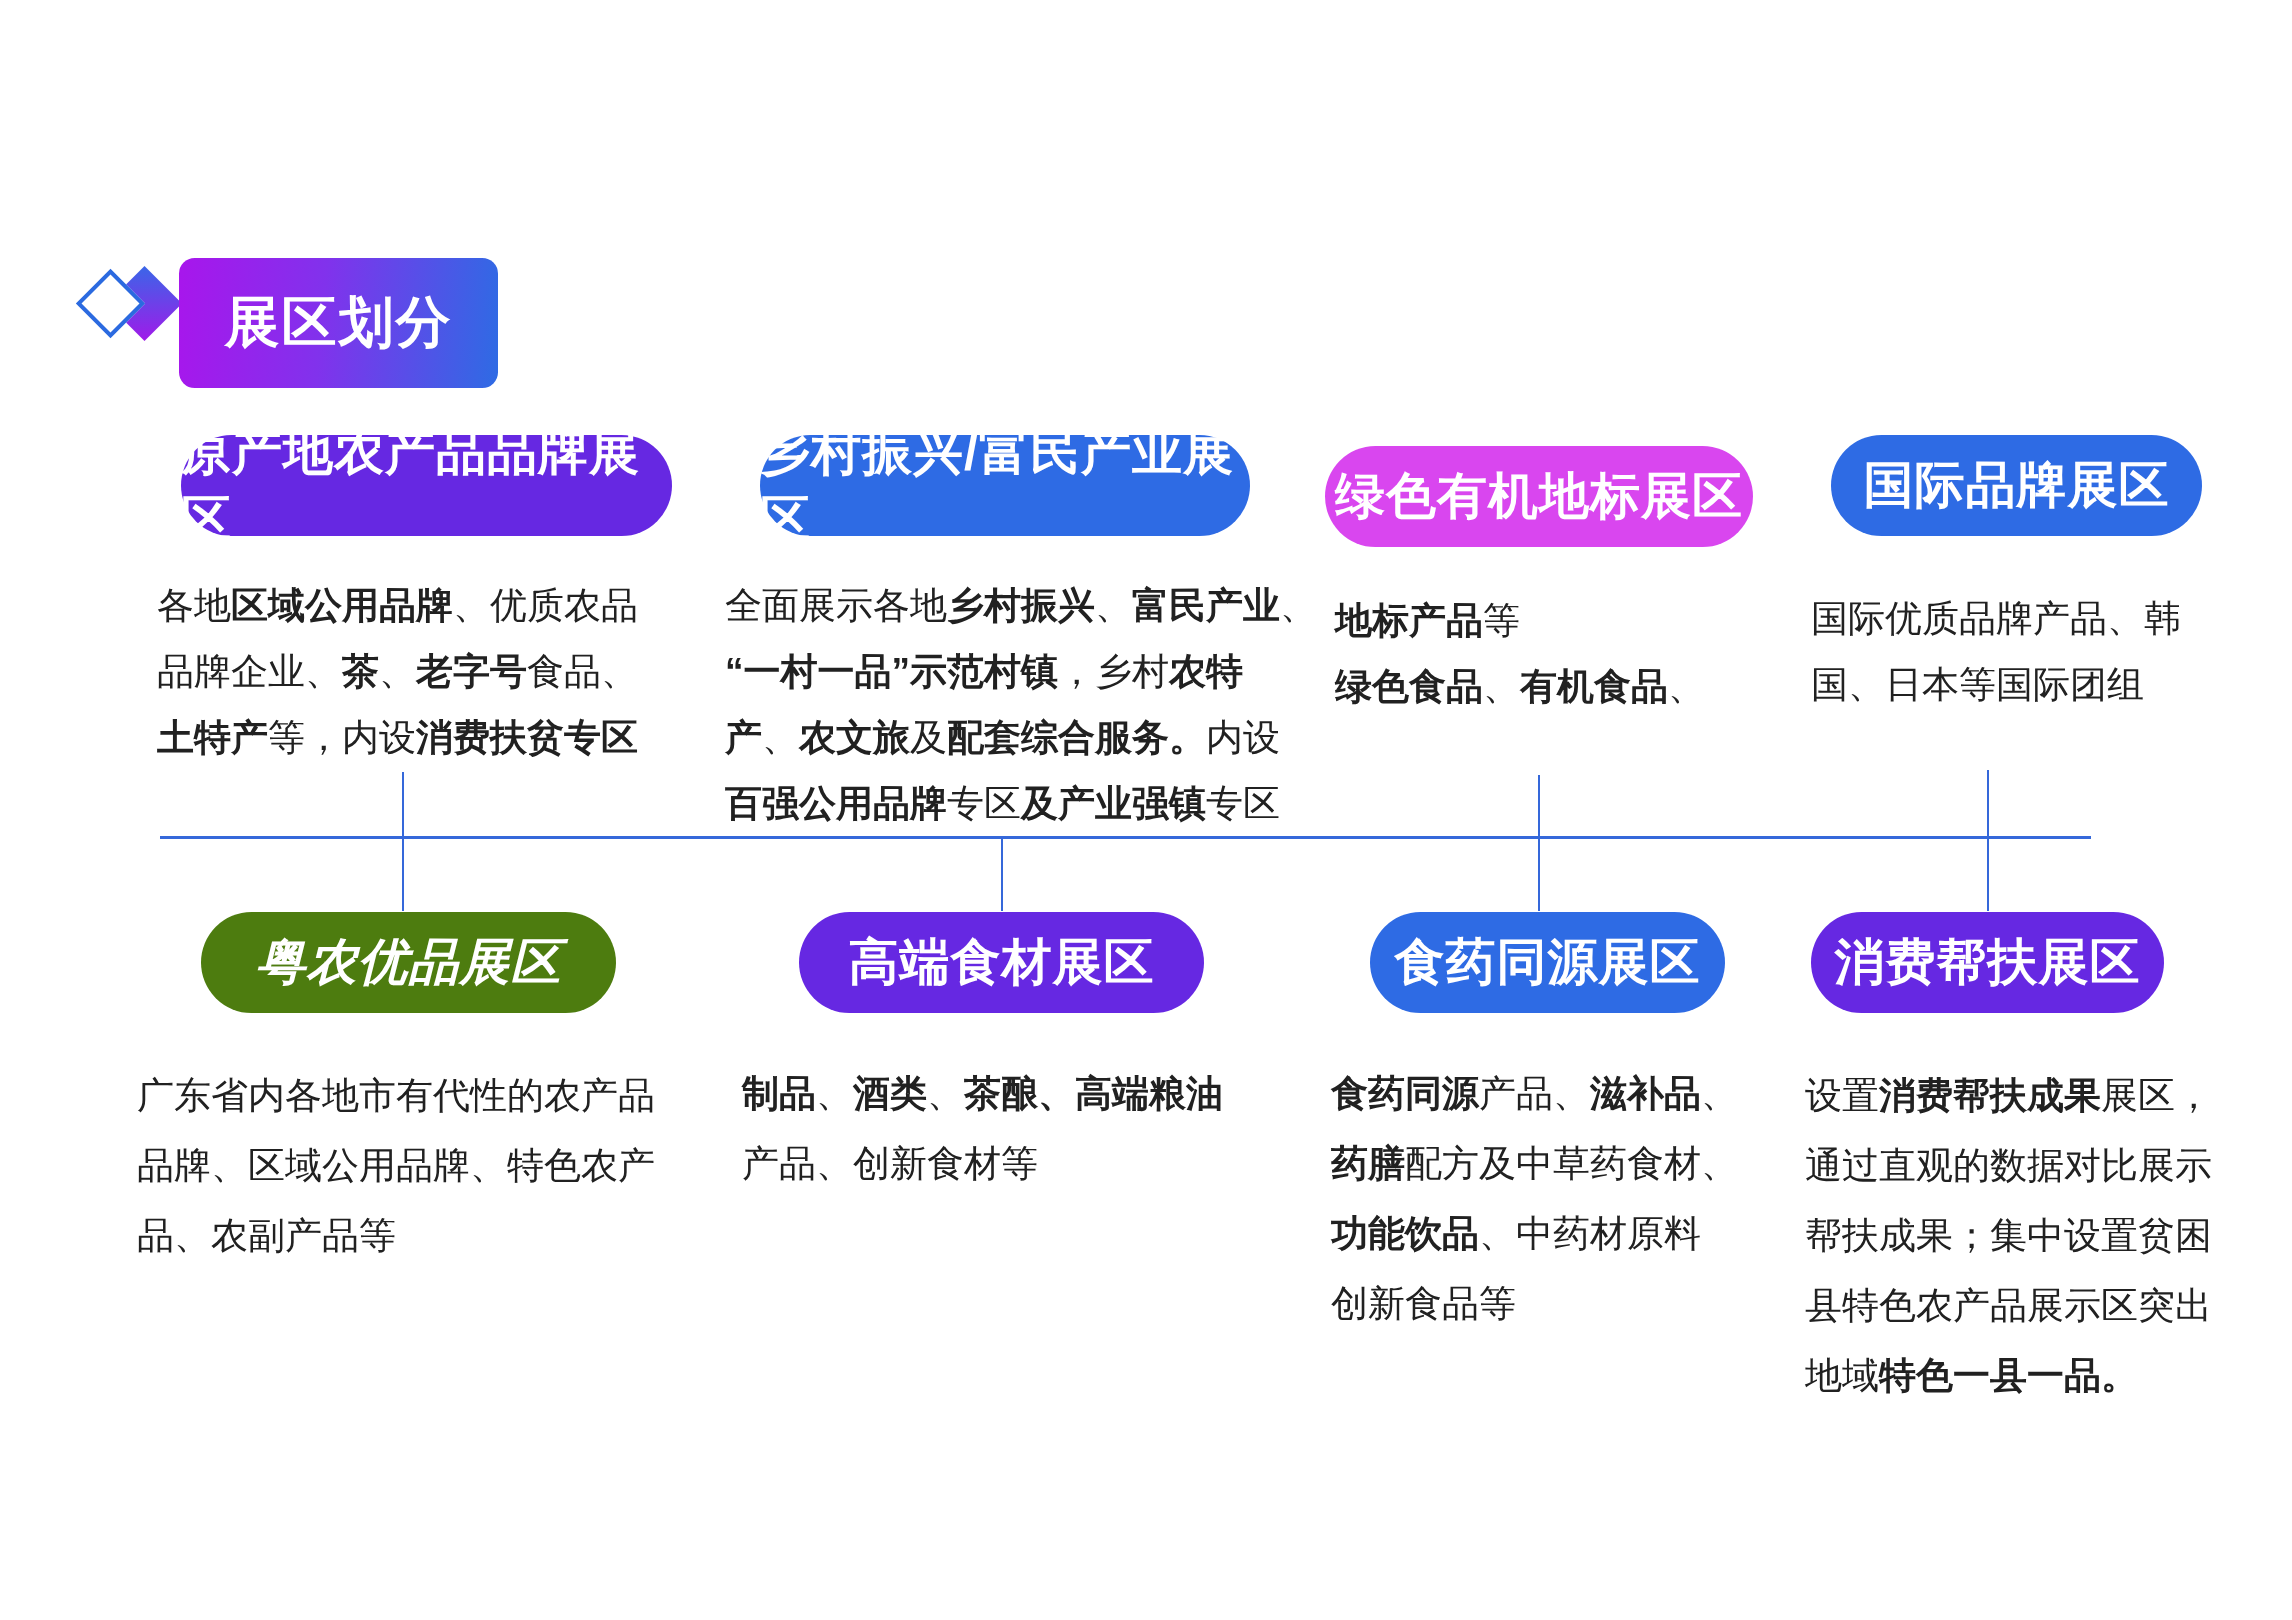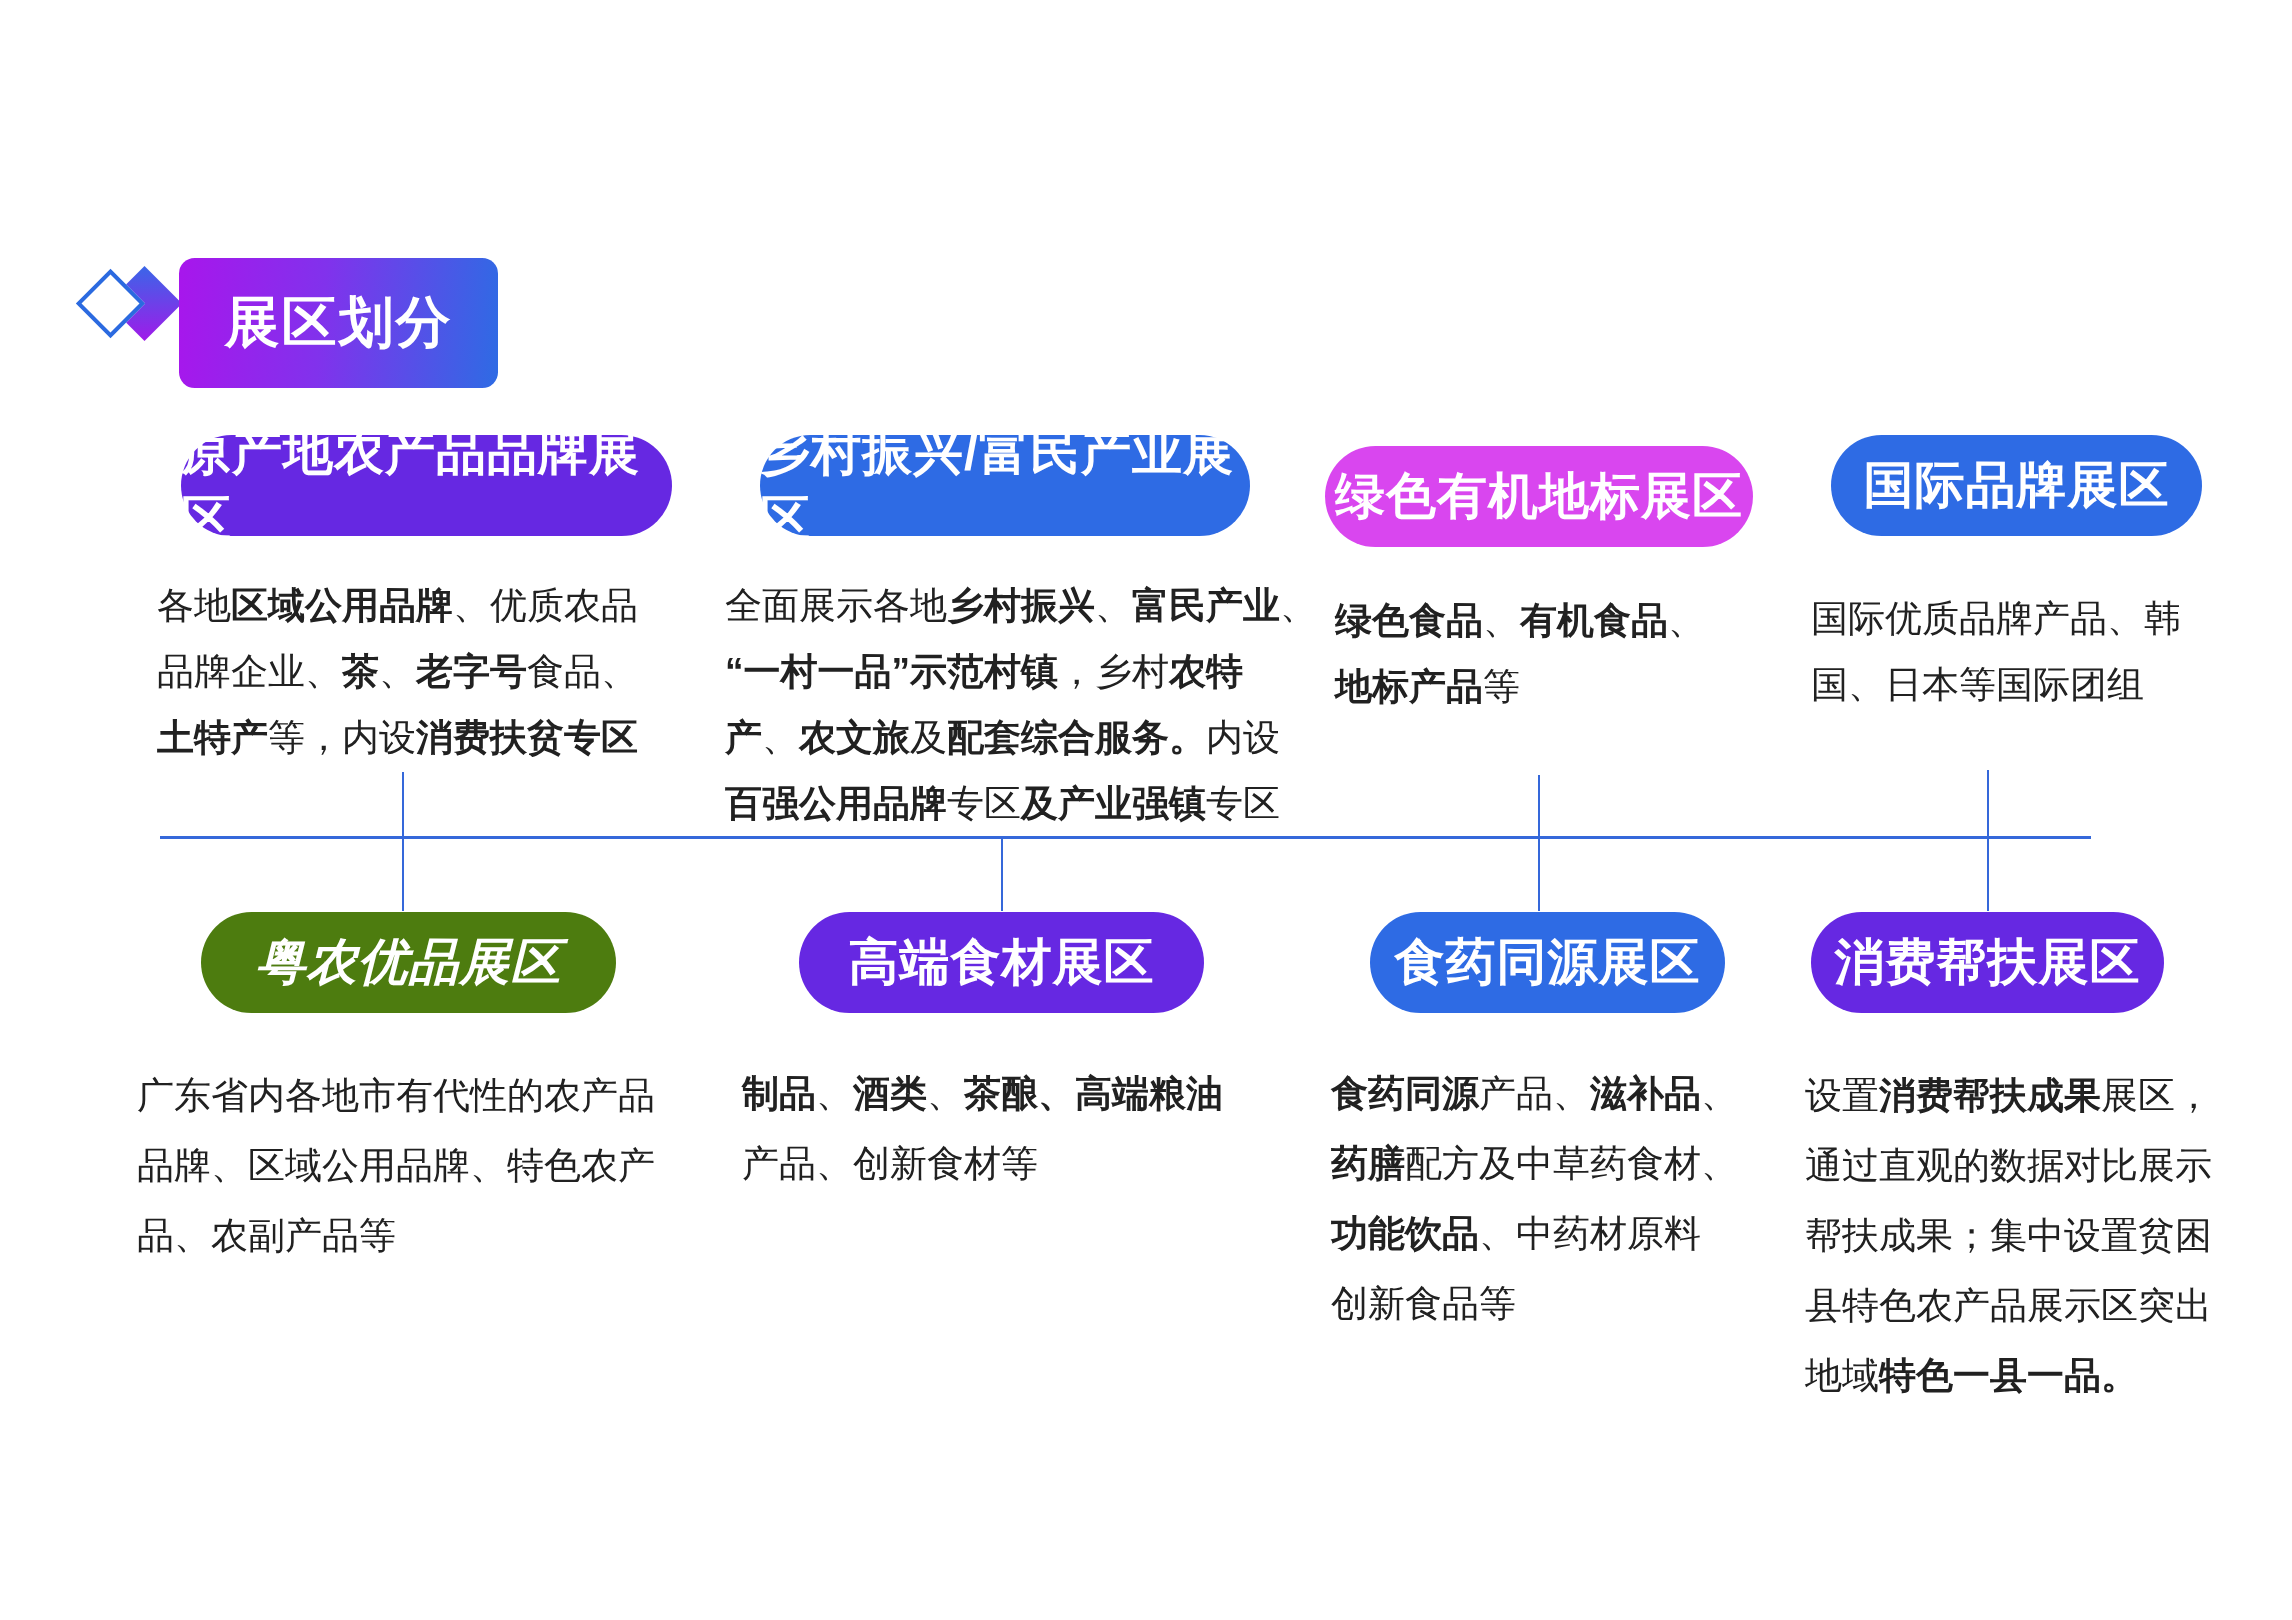--- a/index.html
+++ b/index.html
@@ -81,22 +81,22 @@
     <div class="desc">
         <div><span>全面展示各地</span><span class="b">乡村振兴</span><span>、</span><span class="b">富民产业</span><span>、</span></div>
         <div><span class="b">“一村一品”示范村镇</span><span>，乡村</span><span class="b">农特</span></div>
         <div><span class="b">产</span><span>、</span><span class="b">农文旅</span><span>及</span><span class="b">配套综合服务。</span><span>内设</span></div>
         <div><span class="b">百强公用品牌</span><span>专区</span><span class="b">及产业强镇</span><span>专区</span></div>
       </div>
   </div>
   <div class="zone" data-zone="z3">
     <div class="pill" style="background: #d946ef; margin-top: 11px;">绿色有机地标展区</div>
     <div class="desc">
+        <div><span class="b">地标产品</span><span>等</span></div>
         <div><span class="b">绿色食品</span><span>、</span><span class="b">有机食品</span><span>、</span></div>
-        <div><span class="b">地标产品</span><span>等</span></div>
       </div>
   </div>
   <div class="zone" data-zone="z4">
     <div class="pill" style="background: rgb(46, 107, 228);">国际品牌展区</div>
     <div class="desc">
         <div><span>国际优质品牌产品、韩</span></div>
         <div><span>国、日本等国际团组</span></div>
       </div>
   </div>
   <div class="zone" data-zone="z5">

